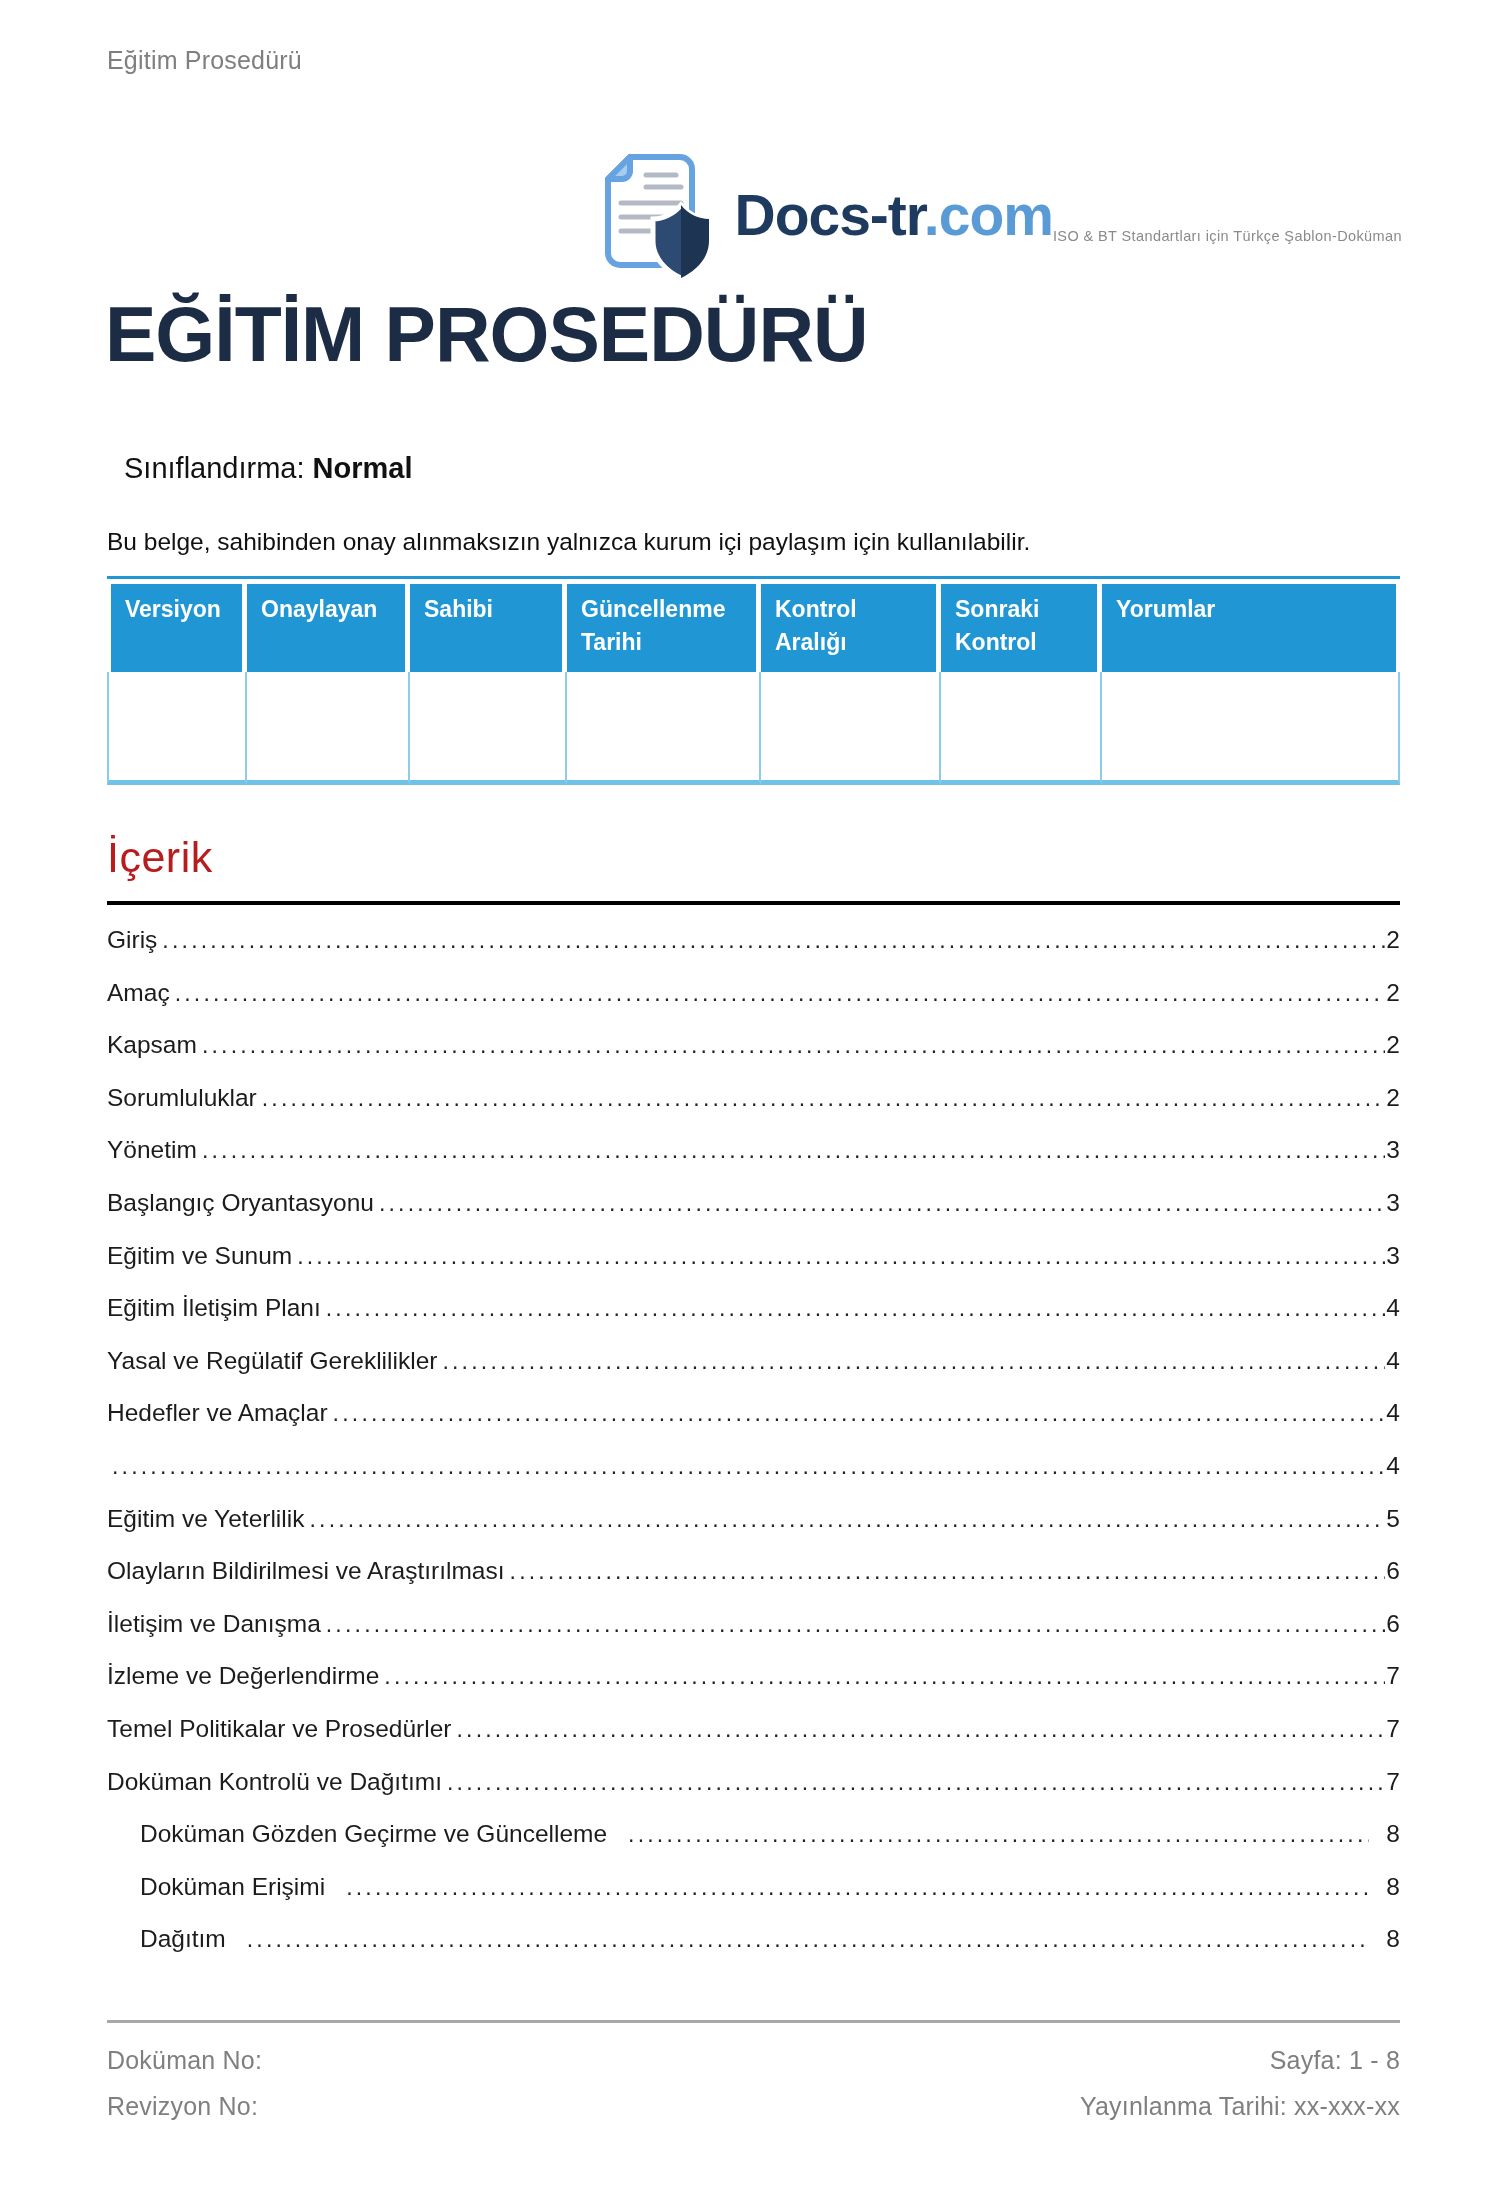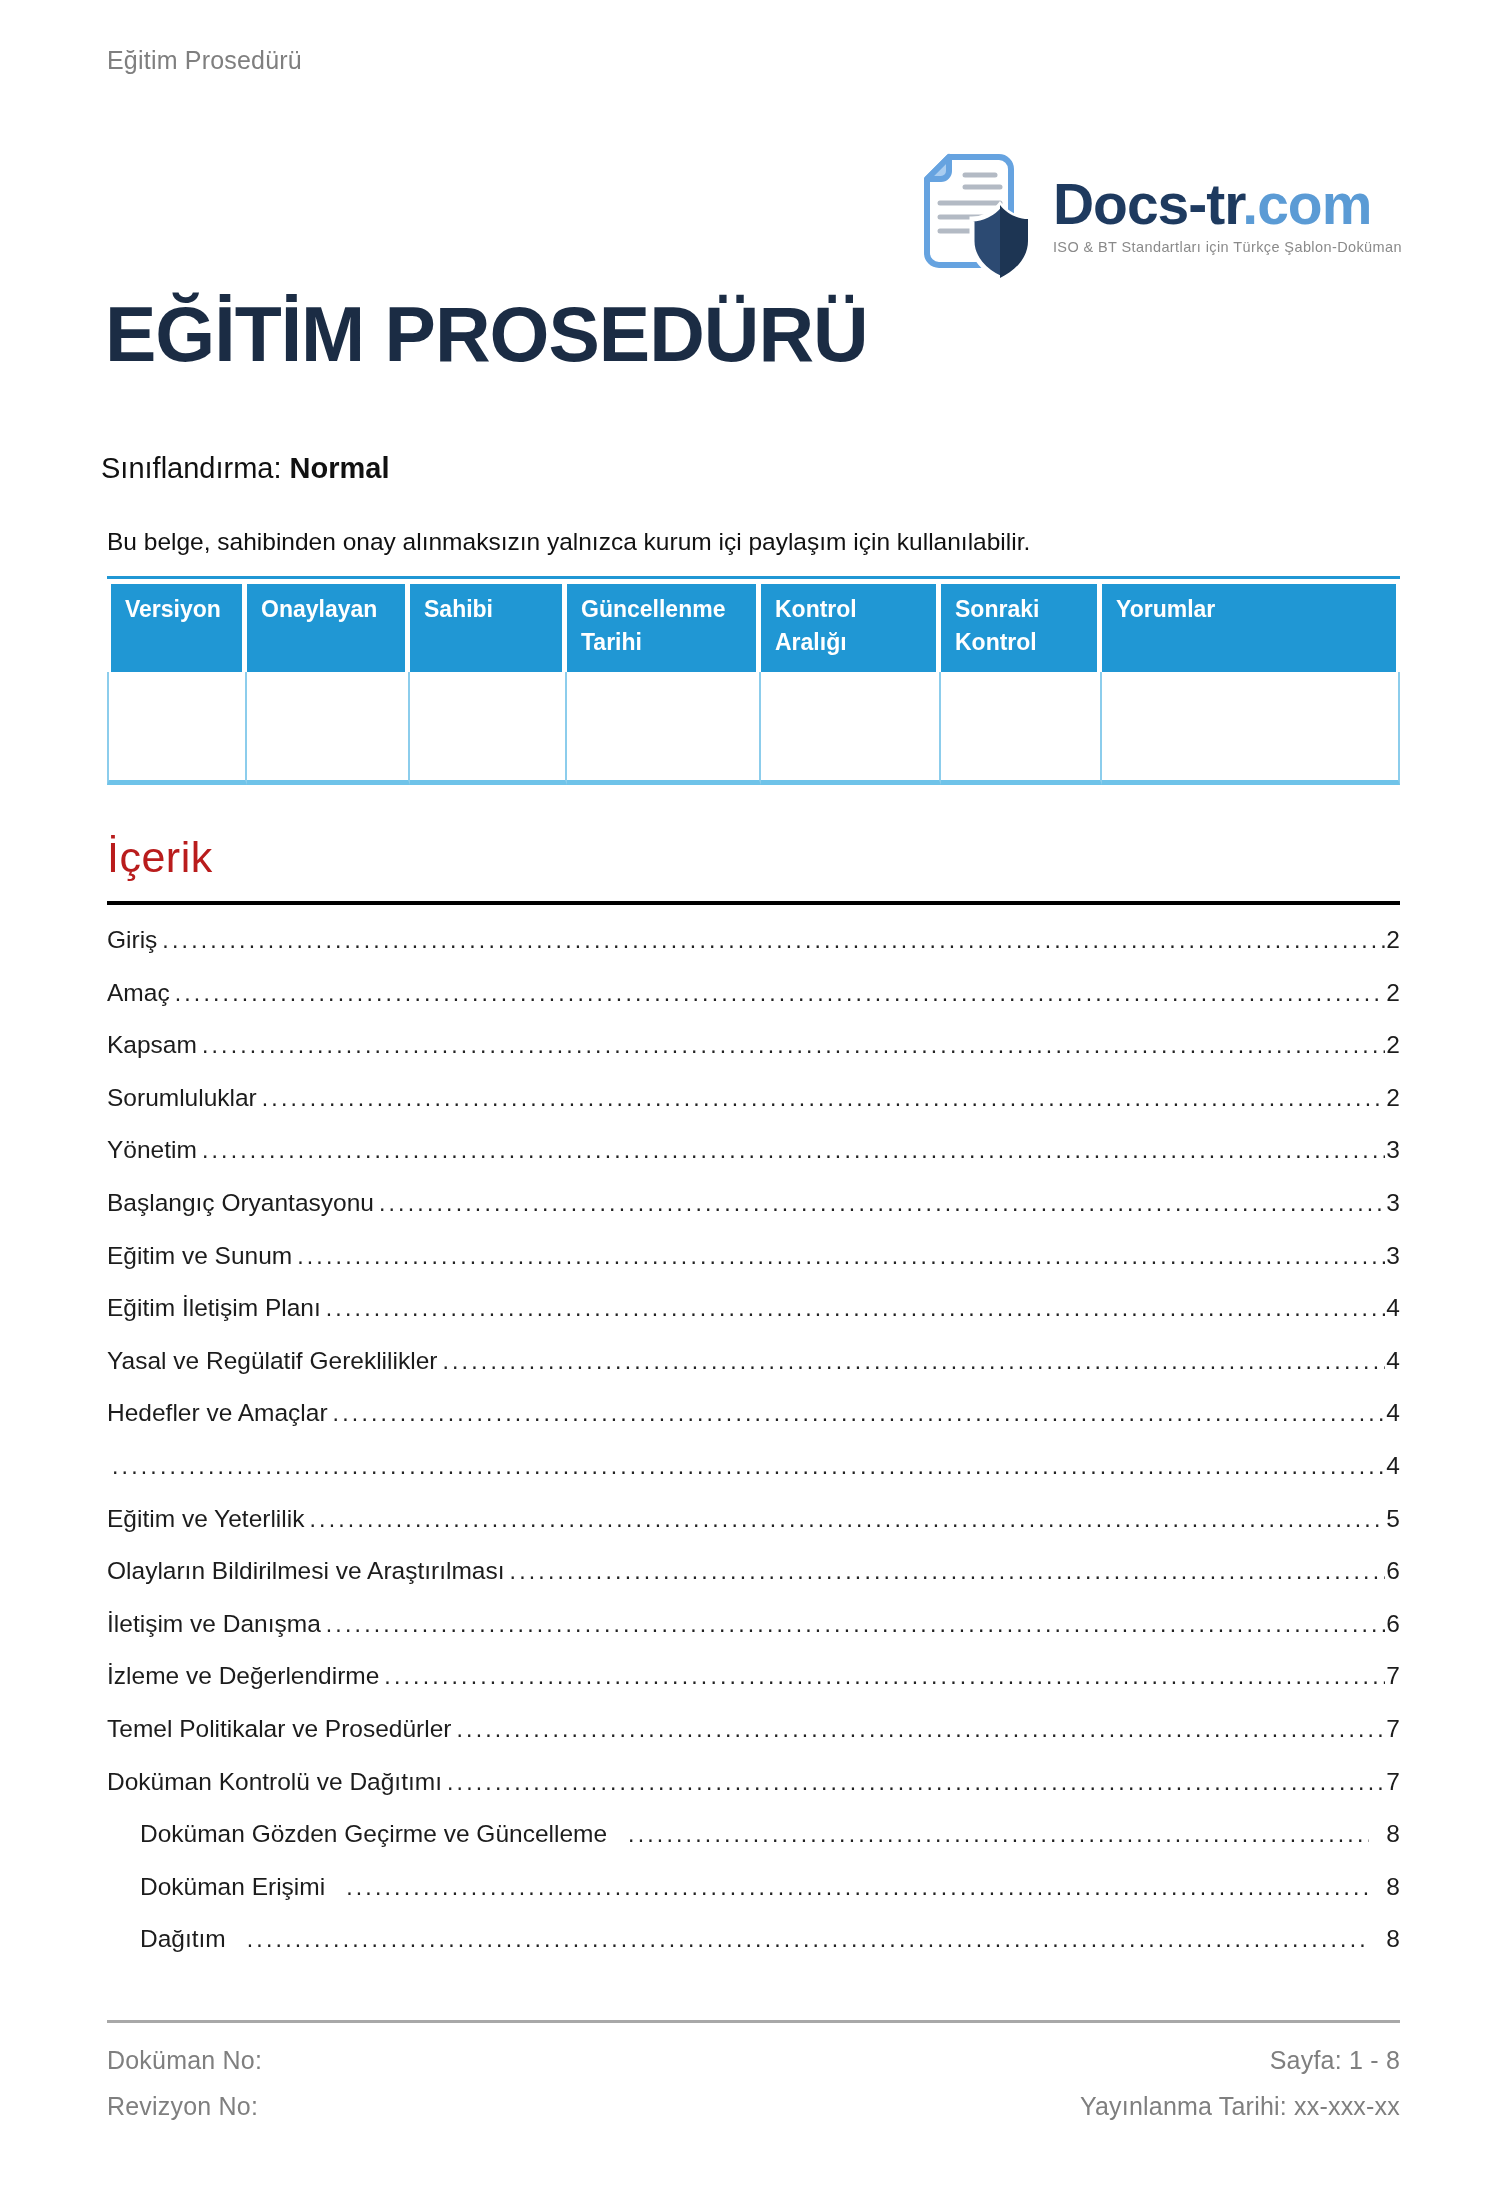--- a/index.html
+++ b/index.html
@@ -27,21 +27,21 @@
   }
 
   
   .logo {
     position: absolute;
     top: 150px; right: 108px;
     display: flex;
     align-items: center;
   }
   .logo-icon { width: 130px; height: 130px; flex: 0 0 auto; }
-  .logo-textblock { margin-left: 8px; display: flex; flex-direction: column; }
+  .logo-textblock { margin-left: 8px; display: flex; flex-direction: row; }
   .brand {
     font-size: 57px;
     font-weight: 700;
     letter-spacing: -1px;
     color: #1e3a5f;
     line-height: 1.0;
   }
   .brand .brand-light { color: #5b9bd5; }
   .tagline {
     margin-top: 6px;
@@ -57,21 +57,21 @@
     left: 105px; top: 292px;
     font-size: 77px;
     font-weight: 600;
     letter-spacing: -1px;
     color: #1b2c44;
     line-height: 1.1;
     white-space: nowrap;
   }
   .classification {
     position: absolute;
-    left: 101px; top: 452px;
+    left: 124px; top: 452px;
     font-size: 29px;
     color: #111;
   }
   .classification b { font-weight: 700; }
   .note {
     position: absolute;
     left: 107px; top: 528px;
     font-size: 24.5px;
     color: #111;
   }

